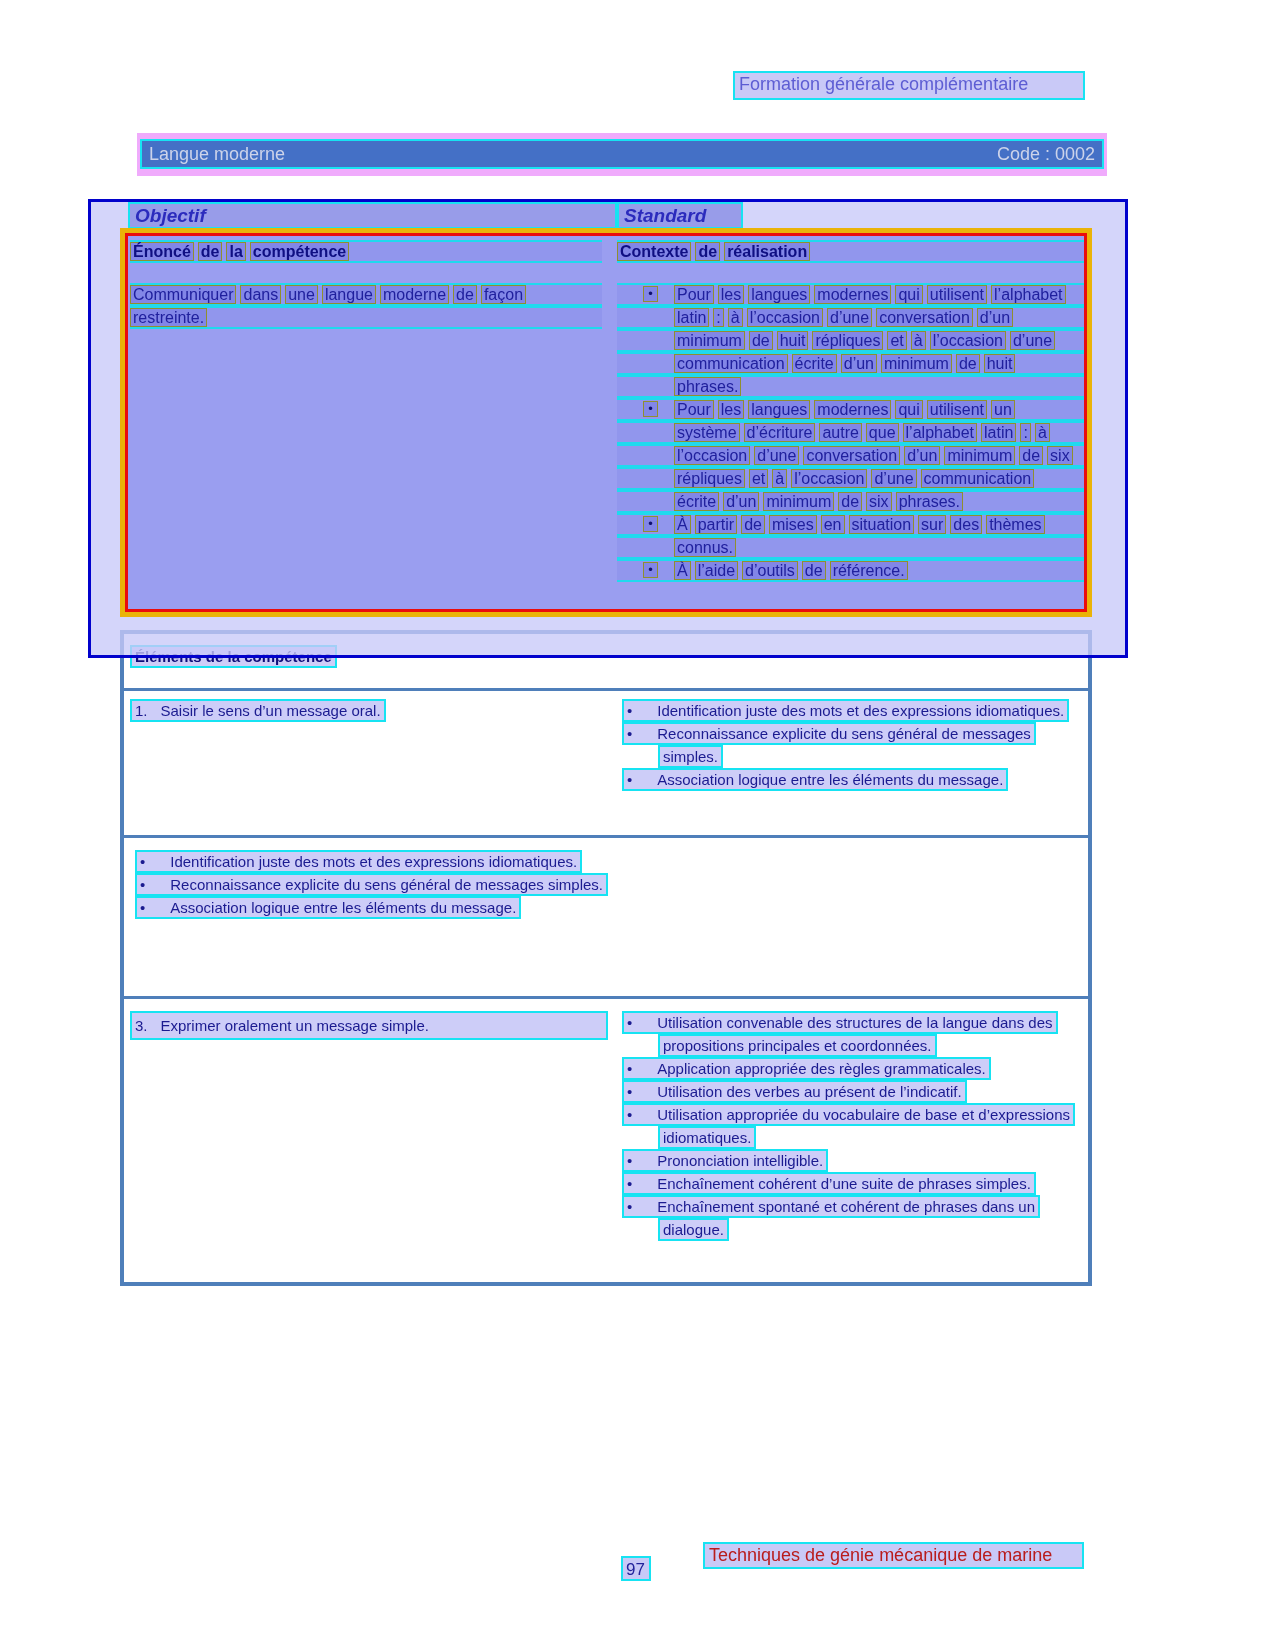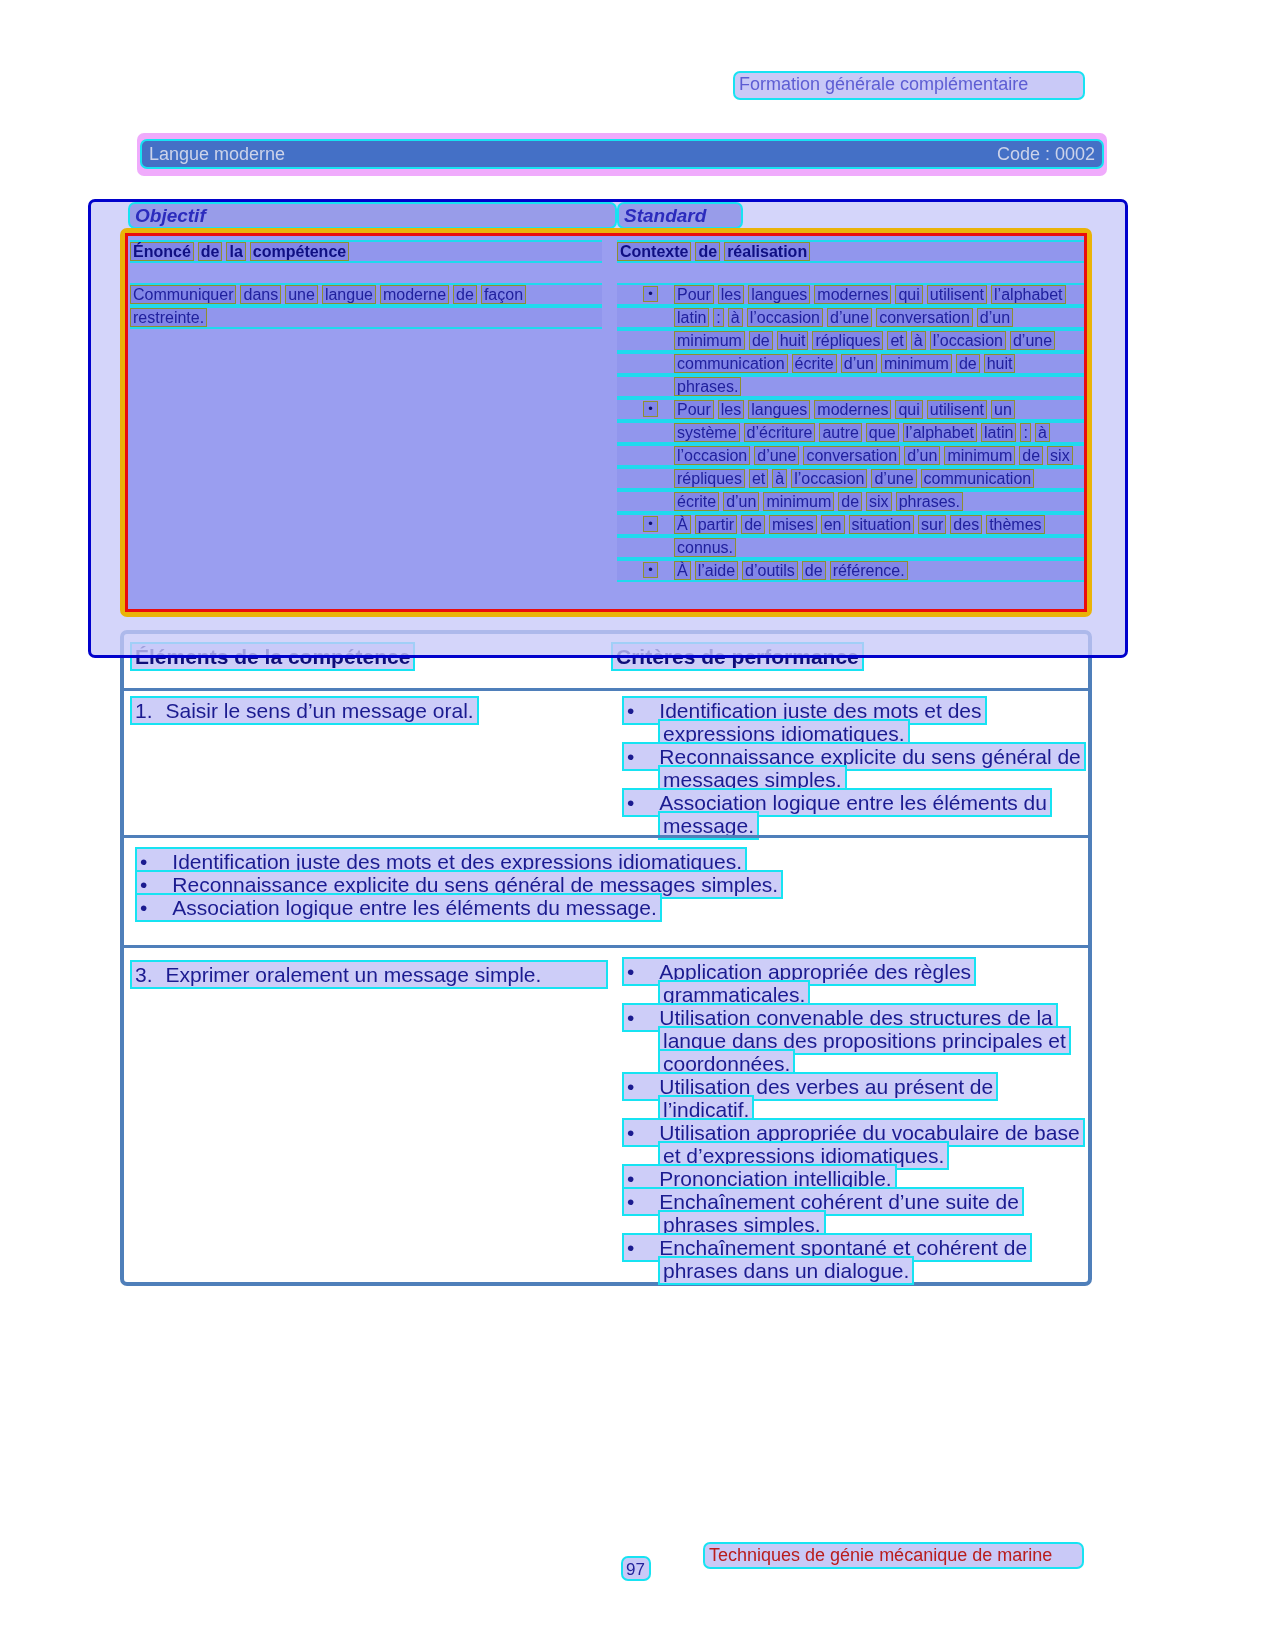--- a/index.html
+++ b/index.html
@@ -1,18 +1,18 @@
 <!DOCTYPE html>
 <html><head>
 <meta charset="utf-8">
 <style>
   * { box-sizing: border-box; margin: 0; padding: 0; }
   html, body { width: 1275px; height: 1651px; background: #ffffff;
     font-family: "Liberation Sans", sans-serif; position: relative; }
-  .abs { position: absolute; border-radius: 7px; }
+  .abs { position: absolute; }
 
   
   .hlbox { background: #c9c9f7; border: 2px solid #17e3f2; color: #5d5dd3;
     font-size: 18px; line-height: 23px; padding: 0 4px; white-space: nowrap; }
 
   
   #bar { left: 125px; top: 133px; width: 970px; height: 43px; background: #f0abfc; margin-left: 12px; }
   #bar-line { left: 3px; top: 6px; width: 964px; height: 30px; background: #4470c6;
     border: 2px solid #17e3f2; display: flex; justify-content: space-between;
     align-items: center; padding: 0 7px; color: #ccd3ea; font-size: 18px; }
@@ -44,21 +44,21 @@
   .w { display: inline-block; border: 1px solid #8f8f2f; background: #8286e7;
     padding: 0 2px; margin-right: 4px; line-height: 17px; }
   .t1b { display: flex; }
   .t1marker { margin-left: 26px; width: 15px; height: 16px; line-height: 14px;
     text-align: center; font-size: 13px; margin-top: 3px; color: #10106e; }
   .t1btext { flex: 1; margin-left: 12px; }
 
   
   #table2 { left: 120px; top: 630px; width: 972px; height: 656px;
     border: 4px solid #4f7fba; background: #ffffff; z-index: 2;
-    color: #1b1b90; font-size: 21px; }
+    color: #1b1b90; font-size: 15px; }
   .hl2 { background: #cdcdf8; border: 2px solid #17e3f2;
     -webkit-box-decoration-break: clone; box-decoration-break: clone;
     padding: 1px 3px; }
   .bold2 { font-weight: bold; color: #0d0d78; }
   #t2-head { display: flex; height: 54px; padding: 11px 0 0 6px; line-height: 23px; }
   #t2-head .hL { width: 481px; }
   #t2-rows { height: 594px; display: flex; flex-direction: column; }
   .t2row { display: flex; border-top: 3px solid #4f7fba; line-height: 23px; }
   .t2row:nth-child(1) { height: 147px; padding-top: 8px; }
   .t2row:nth-child(2) { height: 161px; padding-top: 12px; }
@@ -125,45 +125,42 @@
         </div>
     </div>
   </div>
 </div>
 
 <div class="abs" id="table2">
   <div id="t2-head">
     <div class="hL">
       <span class="hl2 bold2">Éléments de la compétence</span>
     </div>
-    <div>
-      <span class="hl2 bold2">Critères de performance</span>
-    </div>
   </div>
   <div id="t2-rows">
       <div class="t2row">
         <div class="t2left"><span class="hl2">1.<span class="gap" style="width: 13px;"></span>Saisir le sens d’un message oral.</span></div>
         <div class="t2right">
           <div class="t2b"><span class="hl2"><span>•</span><span class="gap" style="width: 25px;"></span>Identification juste des mots et des expressions idiomatiques.</span></div>
           <div class="t2b"><span class="hl2"><span>•</span><span class="gap" style="width: 25px;"></span>Reconnaissance explicite du sens général de messages simples.</span></div>
           <div class="t2b"><span class="hl2"><span>•</span><span class="gap" style="width: 25px;"></span>Association logique entre les éléments du message.</span></div>
         </div>
       </div>
       <div class="t2row">
         <div class="t2right">
           <div class="t2b"><span class="hl2"><span>•</span><span class="gap" style="width: 25px;"></span>Identification juste des mots et des expressions idiomatiques.</span></div>
           <div class="t2b"><span class="hl2"><span>•</span><span class="gap" style="width: 25px;"></span>Reconnaissance explicite du sens général de messages simples.</span></div>
           <div class="t2b"><span class="hl2"><span>•</span><span class="gap" style="width: 25px;"></span>Association logique entre les éléments du message.</span></div>
         </div>
       </div>
       <div class="t2row">
         <div class="t2left"><span class="hl2 wide">3.<span class="gap" style="width: 13px;"></span>Exprimer oralement un message simple.</span></div>
         <div class="t2right">
+          <div class="t2b"><span class="hl2"><span>•</span><span class="gap" style="width: 25px;"></span>Utilisation convenable des structures de la langue dans des propositions principales et coordonnées.</span></div>
           <div class="t2b"><span class="hl2"><span>•</span><span class="gap" style="width: 25px;"></span>Application appropriée des règles grammaticales.</span></div>
-          <div class="t2b"><span class="hl2"><span>•</span><span class="gap" style="width: 25px;"></span>Utilisation convenable des structures de la langue dans des propositions principales et coordonnées.</span></div>
           <div class="t2b"><span class="hl2"><span>•</span><span class="gap" style="width: 25px;"></span>Utilisation des verbes au présent de l’indicatif.</span></div>
           <div class="t2b"><span class="hl2"><span>•</span><span class="gap" style="width: 25px;"></span>Utilisation appropriée du vocabulaire de base et d’expressions idiomatiques.</span></div>
           <div class="t2b"><span class="hl2"><span>•</span><span class="gap" style="width: 25px;"></span>Prononciation intelligible.</span></div>
           <div class="t2b"><span class="hl2"><span>•</span><span class="gap" style="width: 25px;"></span>Enchaînement cohérent d’une suite de phrases simples.</span></div>
           <div class="t2b"><span class="hl2"><span>•</span><span class="gap" style="width: 25px;"></span>Enchaînement spontané et cohérent de phrases dans un dialogue.</span></div>
         </div>
       </div>
     </div>
 </div>
 

